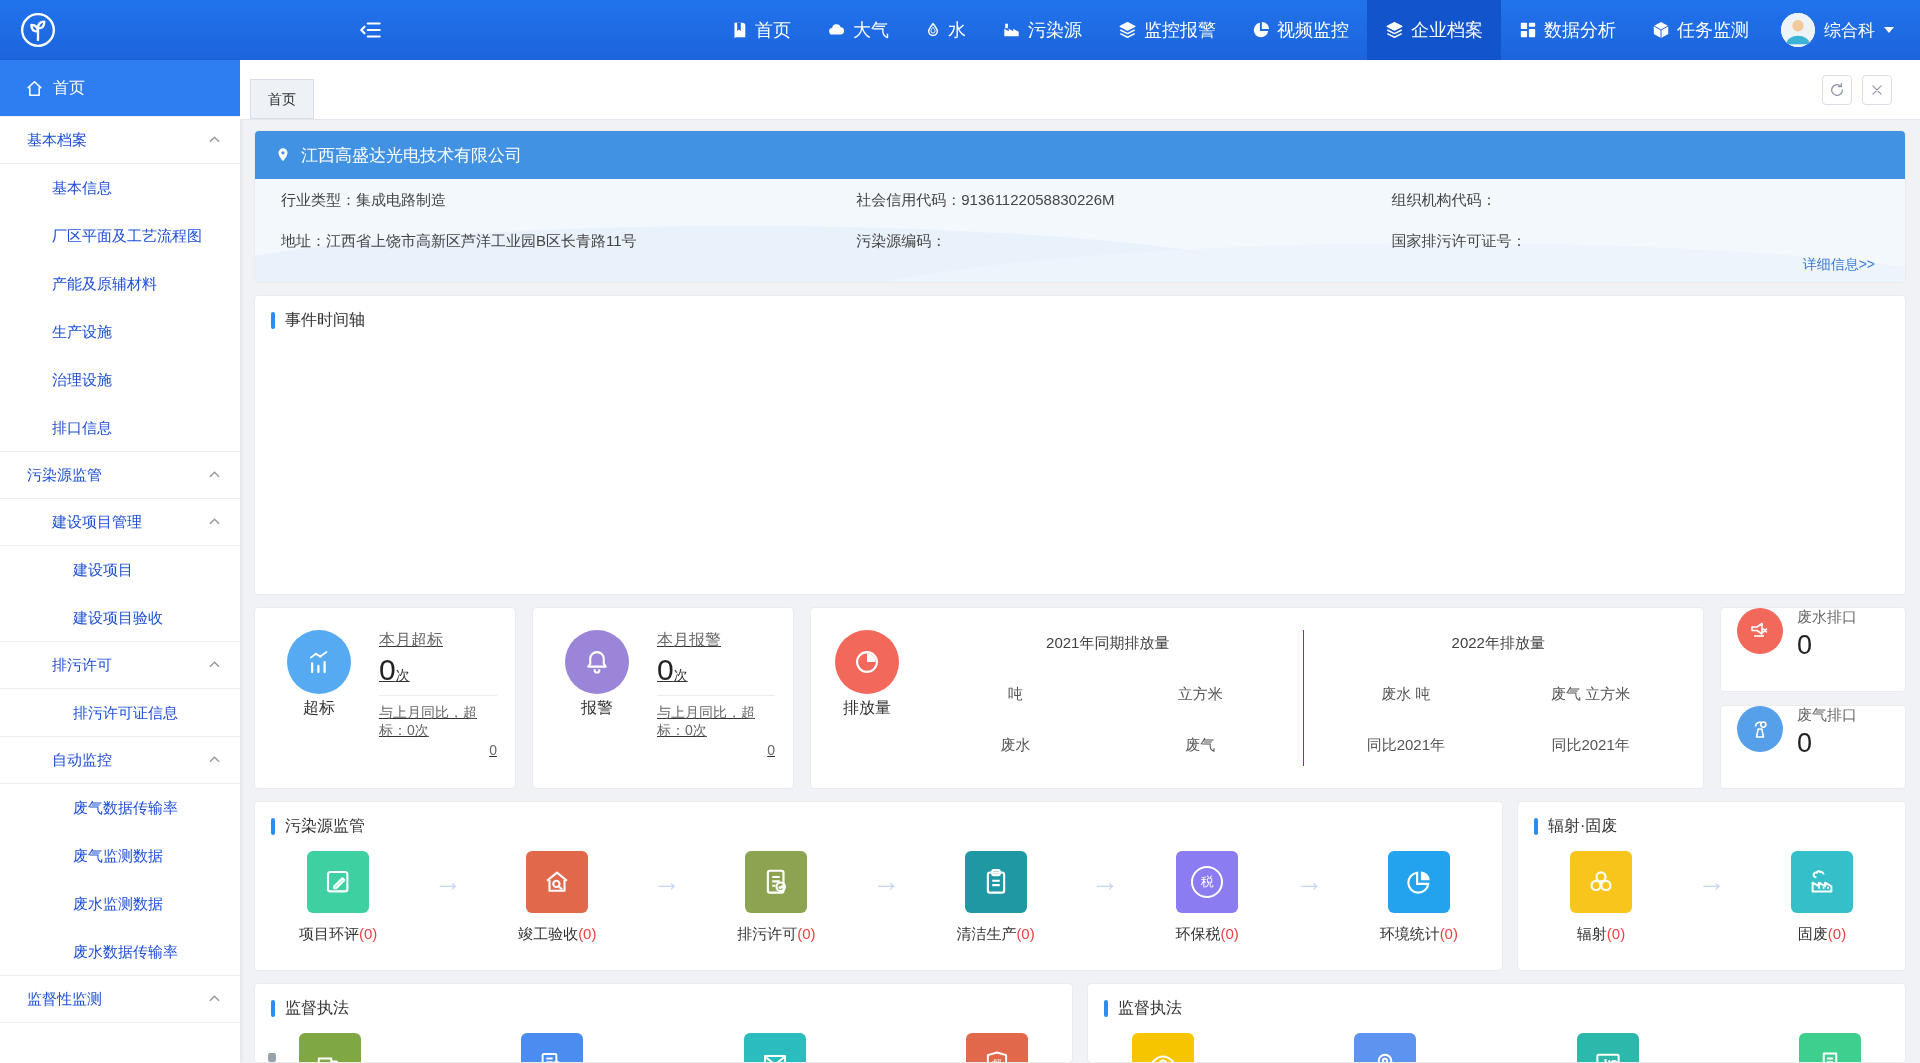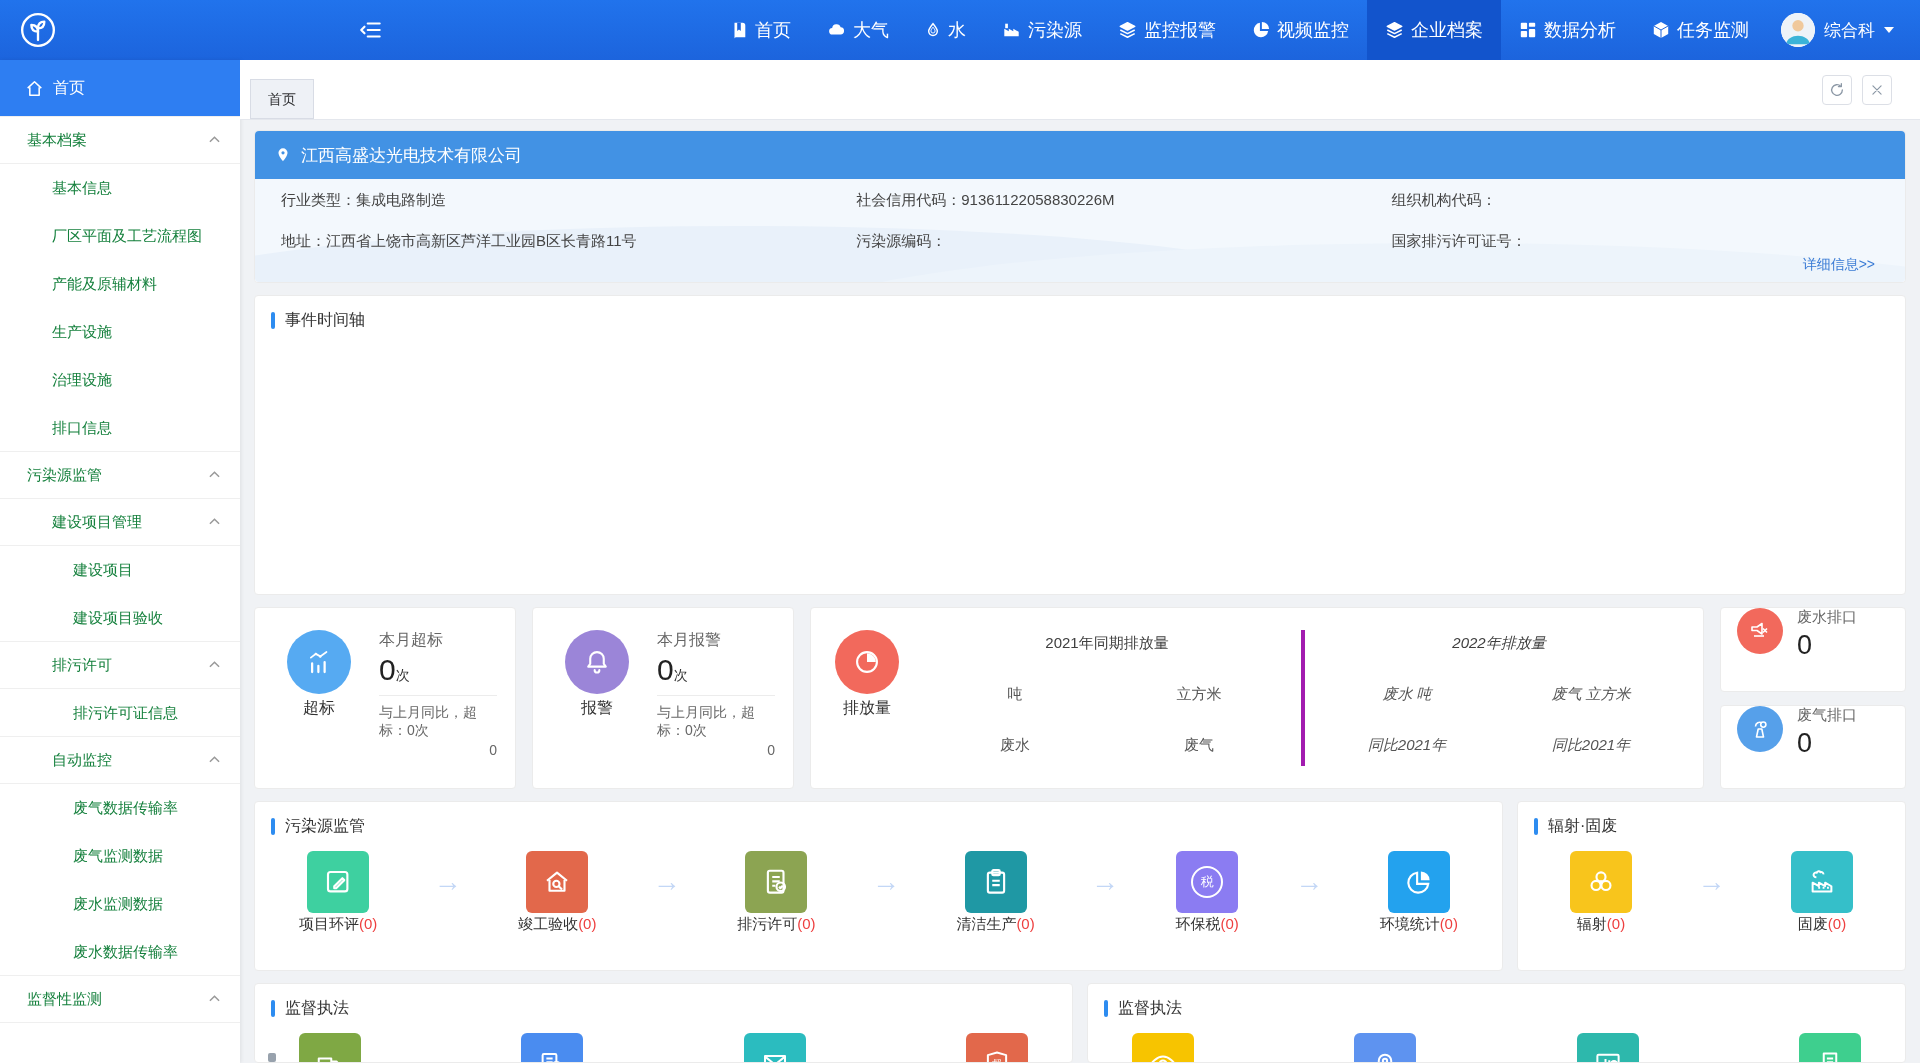--- a/index.html
+++ b/index.html
@@ -16,21 +16,21 @@
   .topitem.active { background:#1254cc; }
   .user { display:flex; align-items:center; gap:9px; padding:0 26px 0 14px; cursor:pointer; }
   .avatar { width:34px; height:34px; border-radius:50%; background:#fff; overflow:hidden; }
   .uname { font-size:17px; }
   .caret { width:0; height:0; border-left:5px solid transparent; border-right:5px solid transparent; border-top:6px solid #fff; }
 
   
   .layout { display:flex; height:1003px; }
   .sidebar { width:240px; background:#fff; box-shadow:1px 0 4px rgba(0,0,0,.08); flex:0 0 240px; overflow:hidden; }
   .side-home { height:57px; background:#2e7ef2; color:#fff; display:flex; align-items:center; gap:10px; padding-left:26px; font-size:16px; cursor:pointer; }
-  .side-item { height:48px; display:flex; align-items:center; font-size:15px; color:#15803d; cursor:pointer; position:relative; }
+  .side-item { height:48px; display:flex; align-items:center; font-size:15px; color:#1d4ed8; cursor:pointer; position:relative; }
   .side-item.group { border-top:1px solid #efefef; border-bottom:1px solid #efefef; margin-top:-1px; }
   .side-item .chev { position:absolute; right:20px; top:18px; }
   .lvl0 { padding-left:27px; }
   .lvl1 { padding-left:52px; }
   .lvl2 { padding-left:73px; }
 
   .main { flex:1; display:flex; flex-direction:column; min-width:0; position:relative; }
 
   
   .tabbar { height:60px; background:#fff; border-bottom:1px solid #e4e7ed; display:flex; align-items:flex-end; padding:0 0 0 10px; }
@@ -59,51 +59,51 @@
   .timeline-card { height:300px; }
 
   
   .stats-row { display:flex; gap:16px; height:182px; }
   .stat-card { display:flex; padding:22px 18px; }
   .stat-card.small2 { width:262px; flex:0 0 262px; }
   .stat-left { width:92px; text-align:center; }
   .circle { width:64px; height:64px; border-radius:50%; margin:0 auto; display:flex; align-items:center; justify-content:center; }
   .circle-sm { width:46px; height:46px; border-radius:50%; display:flex; align-items:center; justify-content:center; flex:0 0 46px; }
   .stat-badge { margin-top:4px; font-size:16px; color:#333; }
-  .stat-right { flex:1; padding-left:14px; min-width:0; }
+  .stat-right { flex:1; padding-left:14px; min-width:0;text-decoration:underline; }
   .stat-title { font-size:16px; color:#666; }
   .stat-value { margin-top:2px; }
   .stat-value b { font-size:30px; font-weight:400; color:#222; }
   .stat-value span { font-size:14px; color:#333; }
   .stat-divider { border:none; border-top:1px solid #ececec; margin:8px 0; }
   .stat-compare { font-size:14px; color:#666; }
   .stat-compare2 { font-size:14px; color:#666; text-align:right; margin-top:2px; }
 
   .emission-card { flex:1; display:flex; padding:22px 10px; min-width:0; }
   .em-half { flex:1; padding:4px 10px; }
-  .em-half + .em-half { border-left:4px solid #a21caf;font-style:italic; }
+  .em-half + .em-half { border-left:1px solid #a21caf; }
   .em-title { text-align:center; font-size:15px; color:#404040; }
   .em-grid { display:grid; grid-template-columns:1fr 1fr; text-align:center; font-size:15px; color:#555; margin-top:32px; }
   .em-grid.second { }
 
   .mini-col { width:186px; flex:0 0 186px; display:flex; flex-direction:column; gap:13px; }
   .mini-card { flex:1; display:flex; align-items:flex-start; gap:14px; padding:0 16px; }
   .mini-title { font-size:15px; color:#666; }
   .mini-value { font-size:27px; color:#222; margin-top:3px; }
 
   
   .flow-row { display:flex; gap:14px; height:170px; }
   .flow-row2 { display:flex; gap:14px; flex:1; min-height:0; }
   .panel-supervision { flex:1; min-width:0; }
   .panel-radiation { width:389px; flex:0 0 389px; }
   .panel-half { flex:1; min-width:0; overflow:hidden; }
   .flow-items { display:flex; align-items:flex-start; justify-content:space-between; padding:4px 44px 0; }
   .flow-item { display:flex; flex-direction:column; align-items:center; cursor:pointer; }
   .sq { width:62px; height:62px; border-radius:6px; display:flex; align-items:center; justify-content:center; position:relative; }
-  .flow-label { margin-top:2px; font-size:15px; color:#333; white-space:nowrap; }
+  .flow-label { margin-top:12px; font-size:15px; color:#333; white-space:nowrap; }
   .cnt { color:#ee3f3f; }
   .arrow { font-size:28px; color:#c3d7f6; line-height:62px; user-select:none; }
   .coin { width:32px; height:32px; border:2px solid #fff; border-radius:50%; display:flex; align-items:center; justify-content:center; color:#fff; font-size:13px; }
   .glyph-overlay { position:absolute; color:#fff; font-size:11px; top:50%; left:50%; transform:translate(-50%,-46%); }
 
   .scroll-thumb { position:absolute; left:28px; bottom:1px; width:8px; height:9px; background:#98a2ad; border-radius:2px; }
 </style>
 </head>
 <body>
 

